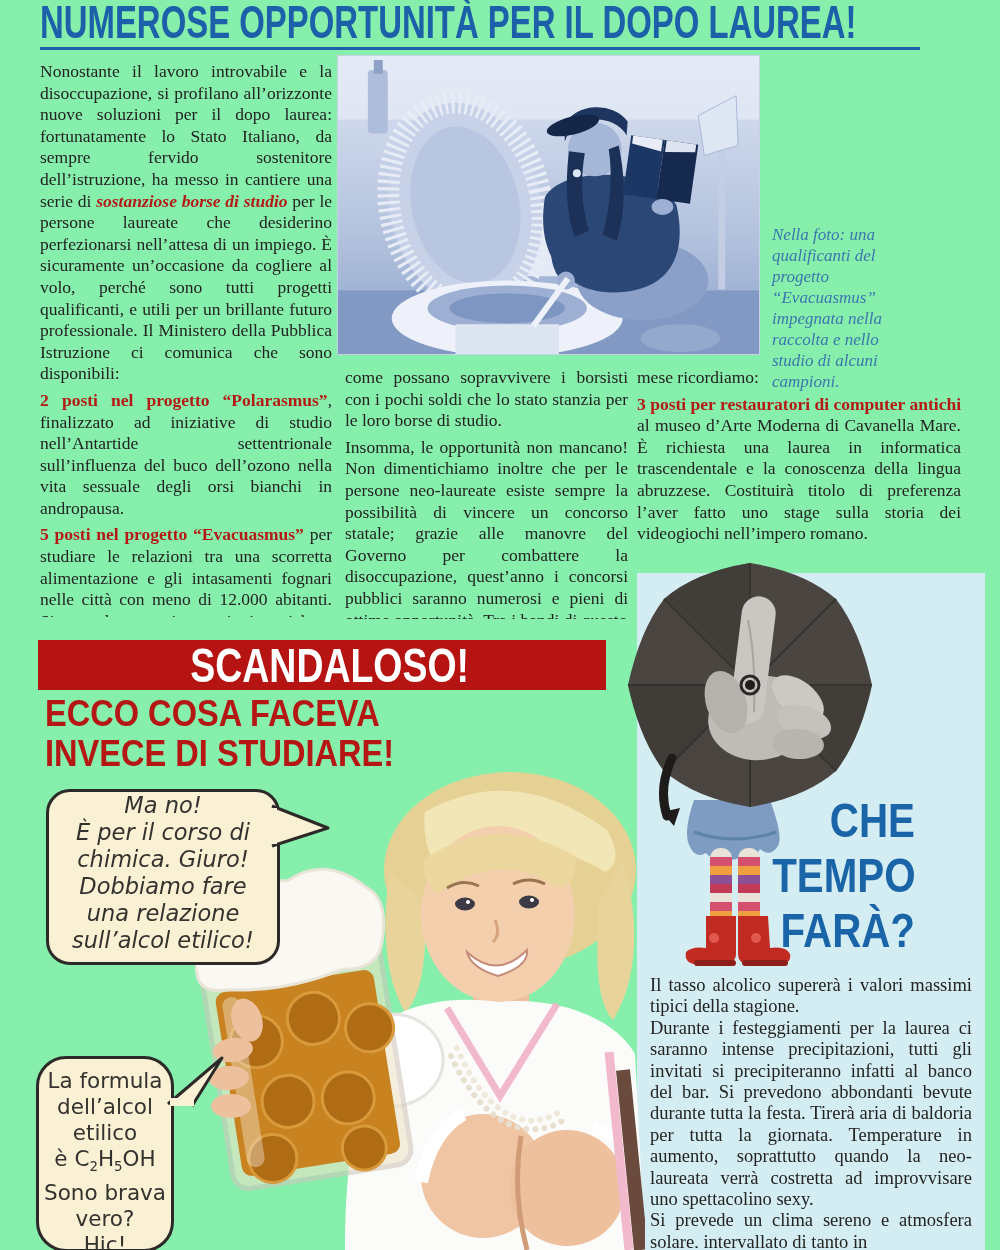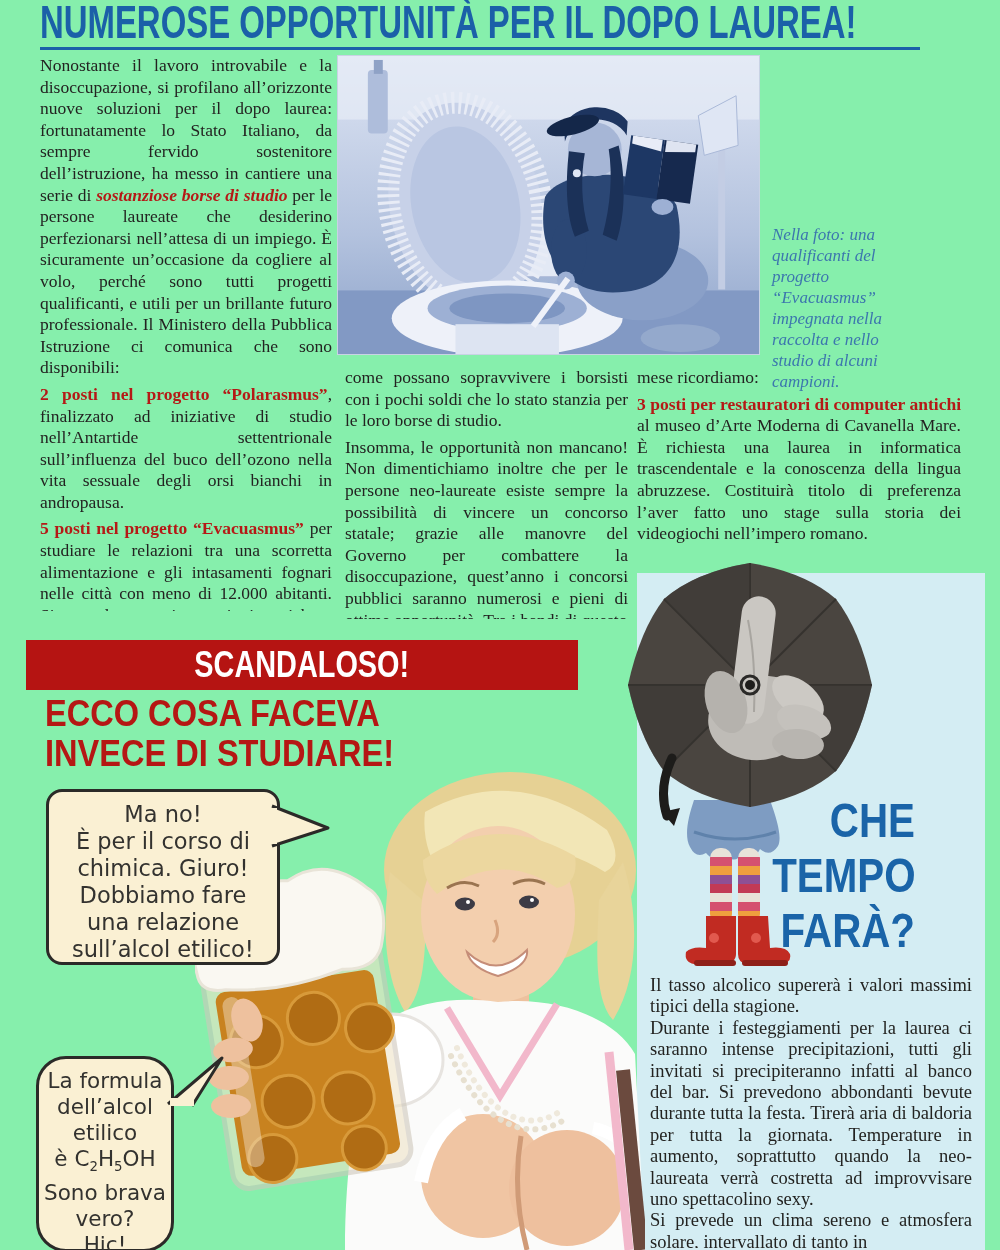--- a/index.html
+++ b/index.html
@@ -10,38 +10,38 @@
   .headline { position:absolute; left:40px; top:-4px; margin:0; color:#1b60a8;
               font-family:"Liberation Sans", sans-serif; font-weight:bold;
               font-size:47px; line-height:52px; white-space:nowrap; }
   .sqz { display:inline-block; transform:scaleX(0.70); transform-origin:0 50%; }
   .headline-rule { position:absolute; left:40px; top:47px; width:880px; height:3px; background:#1b60a8; }
 
   
   .body-col { position:absolute; font-size:17.5px; line-height:21.6px; color:#232321;
               text-align:justify; overflow:hidden; }
   .body-col p { margin:0 0 5px 0; }
-  .col1 { left:40px;  top:55px;  width:292px; height:556px; }
+  .col1 { left:40px;  top:61px;  width:292px; height:556px; }
   .col2 { left:345px; top:367px; width:283px; height:252px; }
   .col3 { left:637px; top:367px; width:324px; height:198px; }
   .red    { color:#b51916; font-weight:bold; }
   .red-em { color:#b51916; font-weight:bold; font-style:italic; }
 
   
   .photo-toilet { position:absolute; left:337px; top:55px; width:423px; height:300px;
                   border:1px solid #c9d2e4; box-sizing:border-box; }
   .photo-toilet svg { display:block; width:100%; height:100%; }
 
   .caption { position:absolute; left:772px; top:224px; width:152px; font-style:italic;
              color:#3c76ae; font-size:17px; line-height:21px; }
 
   
-  .banner { position:absolute; left:26px; top:640px; width:552px; height:50px; background:#b51412;
+  .banner { position:absolute; left:38px; top:640px; width:552px; height:50px; background:#b51412;
             color:#ffffff; display:flex; align-items:center; justify-content:center;
-            font-family:"Liberation Sans", sans-serif; font-weight:bold; font-size:37px; }
+            font-family:"Liberation Sans", sans-serif; font-weight:bold; font-size:48px;padding-left:16px; }
   .banner .sqz-c { display:inline-block; transform:scaleX(0.78); transform-origin:50% 50%; white-space:nowrap; }
   .red-headline { position:absolute; left:45px; top:694px; margin:0; color:#b5191 6;
                   color:#b51714; font-family:"Liberation Sans", sans-serif; font-weight:bold;
                   font-size:37px; line-height:40px; }
   .red-headline .sqz-l { display:inline-block; transform:scaleX(0.88); transform-origin:0 0; white-space:pre-line; }
 
   
   .bluebox { position:absolute; left:637px; top:573px; width:348px; height:677px; background:#d4edf3; }
   .umbrella-svg { position:absolute; left:610px; top:550px; width:280px; height:430px; }
   .weather-title { position:absolute; left:745px; top:793px; width:170px;
@@ -52,22 +52,22 @@
                   font-size:18.5px; line-height:21.4px; text-align:justify; color:#232321; }
   .weather-body p { margin:0; }
 
   
   .girl-svg { position:absolute; left:195px; top:752px; width:450px; height:498px; }
 
   
   .bubble { position:absolute; background:#faf0d3; border:3px solid #2b2a28; box-sizing:border-box;
             font-family:"DejaVu Sans", sans-serif; color:#33322f; text-align:center; }
   .pre { white-space:pre-line; }
-  .bubble1 { left:46px; top:789px; width:234px; height:176px; border-radius:16px;
-             font-size:22.5px; line-height:27px; padding-top:9px; }
+  .bubble1 { left:46px; top:789px; width:234px; height:176px; border-radius:24px;
+             font-size:22.5px; line-height:27px; padding-top:0;font-style:italic; }
   .bubble2 { left:36px; top:1056px; width:138px; height:196px; border-radius:30px;
              font-size:21.5px; line-height:26px; padding-top:9px; }
   .bubble2 sub { font-size:0.62em; }
   .tail { position:absolute; }
   .t1 { left:270px; top:800px; width:64px; height:54px; }
   .t2 { left:162px; top:1052px; width:66px; height:58px; }
 </style>
 </head>
 <body>
 

